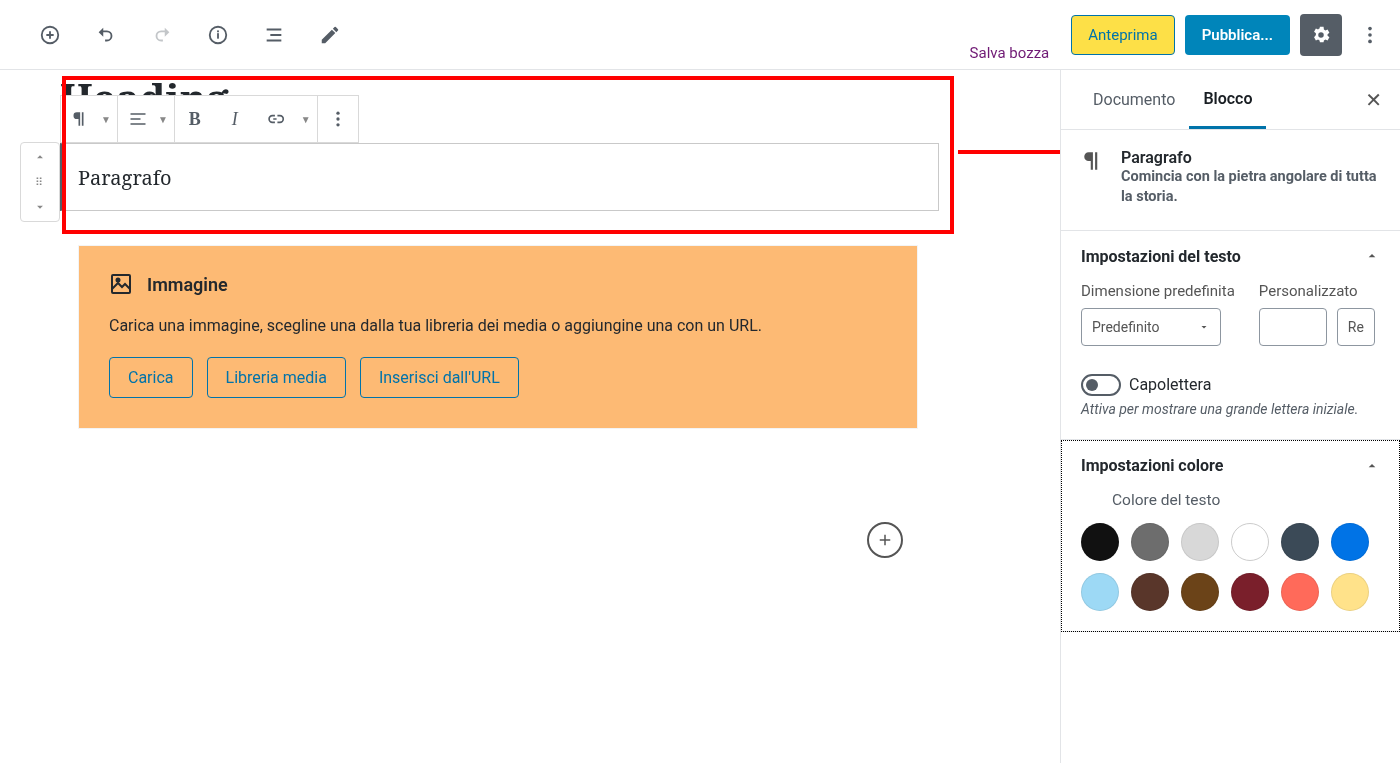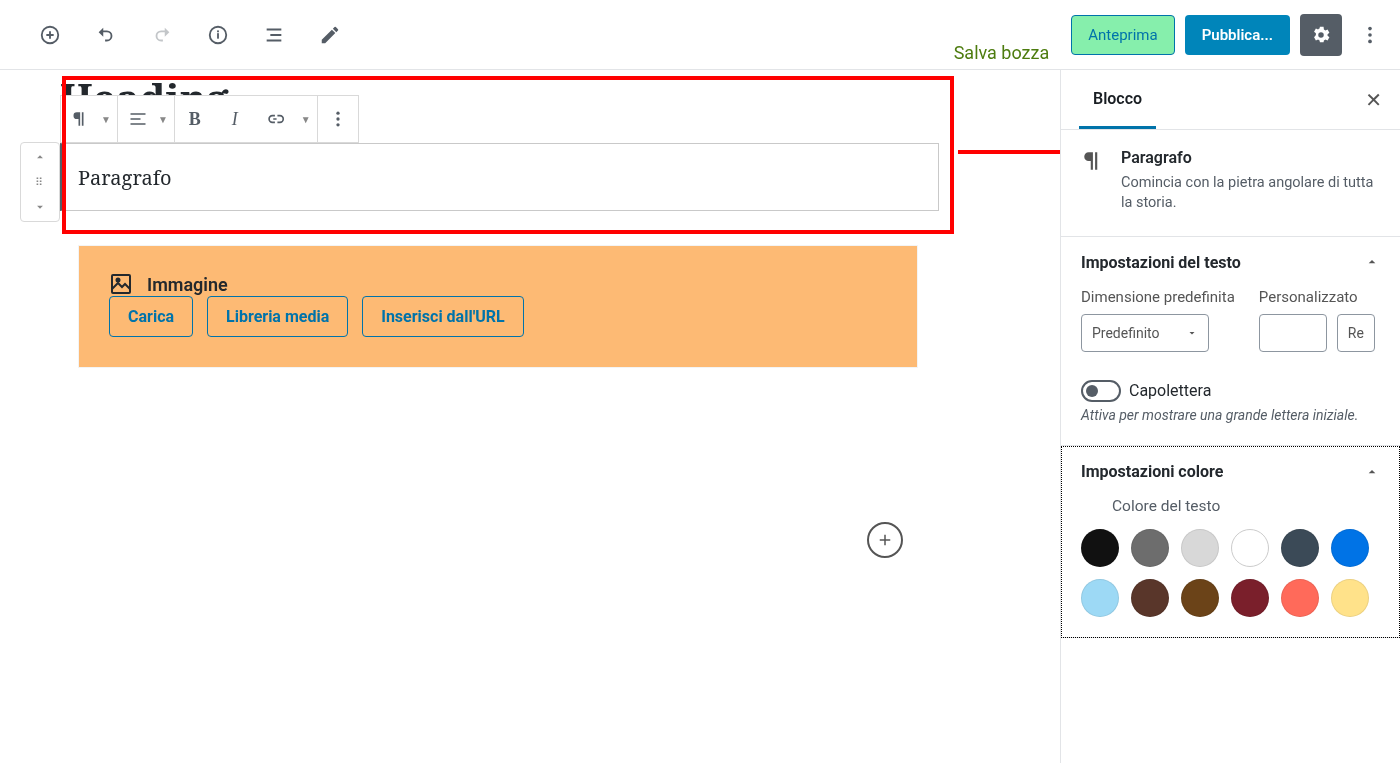--- a/index.html
+++ b/index.html
@@ -24,35 +24,35 @@
   .topbar .left { display: flex; align-items: center; gap: 20px; padding-left: 20px; }
   .topbar .right { margin-left: auto; display: flex; align-items: center; gap: 10px; }
   .icon-btn {
     width: 36px; height: 36px;
     display: inline-flex; align-items: center; justify-content: center;
     color: #555d66;
     cursor: pointer;
   }
   .icon-btn svg { width: 22px; height: 22px; fill: currentColor; }
   .link-btn {
-    color: #4d7c0f;
-    font-size: 18px;
+    color: #701a75;
+    font-size: 15px;
     padding: 8px 12px;
     cursor: pointer;
     margin-top: 36px;
   }
   .btn {
     padding: 10px 16px;
     font-size: 15px;
     border-radius: 4px;
     cursor: pointer;
     border: 1px solid transparent;
   }
   .btn.secondary {
-    background: #86efac;
+    background: #fde047;
     border-color: #0073aa;
     color: #0073aa;
   }
   .btn.primary {
     background: #0085ba;
     color: #fff;
     font-weight: 600;
   }
   .icon-square {
     width: 42px; height: 42px;
@@ -173,21 +173,21 @@
     display: flex; align-items: center; gap: 14px;
     font-weight: 600; font-size: 18px; color: #23282d;
   }
   .image-placeholder .ph-head svg { width: 24px; height: 24px; }
   .image-placeholder .ph-desc {
     margin: 20px 0 22px 0;
     font-size: 16px;
     color: #23282d;
   }
   .image-placeholder .ph-buttons {
-    display: flex; gap: 14px; font-weight: bold;
+    display: flex; gap: 14px;
   }
   .ph-btn {
     border: 1.5px solid #0073aa;
     color: #0073aa;
     background: transparent;
     padding: 10px 18px;
     font-size: 16px;
     border-radius: 4px;
     cursor: pointer;
   }
@@ -230,38 +230,38 @@
   }
   .block-info {
     padding: 18px 20px 22px 20px;
     border-bottom: 1px solid #e2e4e7;
     display: flex;
     gap: 14px;
   }
   .block-info .icon { color: #555; }
   .block-info .icon svg { width: 26px; height: 26px; }
   .block-info .title { font-weight: 600; font-size: 16px; color: #23282d; }
-  .block-info .desc { font-size: 14.5px; color: #555d66; margin-top: 6px; line-height: 1.4; }
+  .block-info .desc { font-size: 14.5px; color: #555d66; line-height: 1.4; font-weight: bold; }
   .panel {
     border-bottom: 1px solid #e2e4e7;
     padding: 16px 20px 20px 20px;
   }
   .panel-hd {
     display: flex; align-items: center; justify-content: space-between;
     font-weight: 700; font-size: 16px;
     cursor: pointer;
   }
   .panel-hd svg { width: 16px; height: 16px; fill: #555; }
   .panel-body { margin-top: 16px; }
   .size-row { display: flex; gap: 24px; }
   .size-col label { font-size: 15px; color: #555; display: block; margin-bottom: 8px; }
   .select-wrap {
     border: 1px solid #8d96a0;
     border-radius: 4px;
-    height: 38px; width: 128px;
+    height: 38px; width: 140px;
     display: flex; align-items: center; justify-content: space-between;
     padding: 0 10px;
     font-size: 14px;
     color: #555;
   }
   .custom-input {
     border: 1px solid #8d96a0;
     border-radius: 4px;
     height: 38px; width: 68px;
   }
@@ -438,36 +438,38 @@
 
     <div class="image-placeholder">
       <div class="ph-head">
         <svg viewBox="0 0 24 24" fill="none" stroke="#23282d" stroke-width="2">
             <rect x="3" y="3" width="18" height="18" rx="1"></rect>
             <polyline points="3,17 9,11 13,15 16,12 21,17"></polyline>
             <circle cx="9" cy="8" r="1.5" fill="#23282d"></circle>
           </svg>
         <span>Immagine</span>
       </div>
+      <div class="ph-desc">Carica una immagine, scegline una dalla tua libreria dei media o aggiungine una con un URL.</div>
       <div class="ph-buttons">
         <span class="ph-btn">Carica</span>
         <span class="ph-btn">Libreria media</span>
         <span class="ph-btn">Inserisci dall'URL</span>
       </div>
     </div>
 
     <div class="add-block-circle">
       <svg viewBox="0 0 24 24">
           <path d="M12 5v14M5 12h14" stroke="currentColor" stroke-width="2" fill="none"></path>
         </svg>
     </div>
   </div>
 
   <div class="sidebar">
     <div class="tabs">
+      <span class="tab">Documento</span>
       <span class="tab active">Blocco</span>
       <span class="close">✕</span>
     </div>
 
     <div class="block-info">
       <div class="icon">
         <svg viewBox="0 0 24 24" fill="#555">
             <path d="M11 4H7a4 4 0 000 8h2v8h2V4zm4 0h-2v16h2V4z"></path>
           </svg>
       </div>

